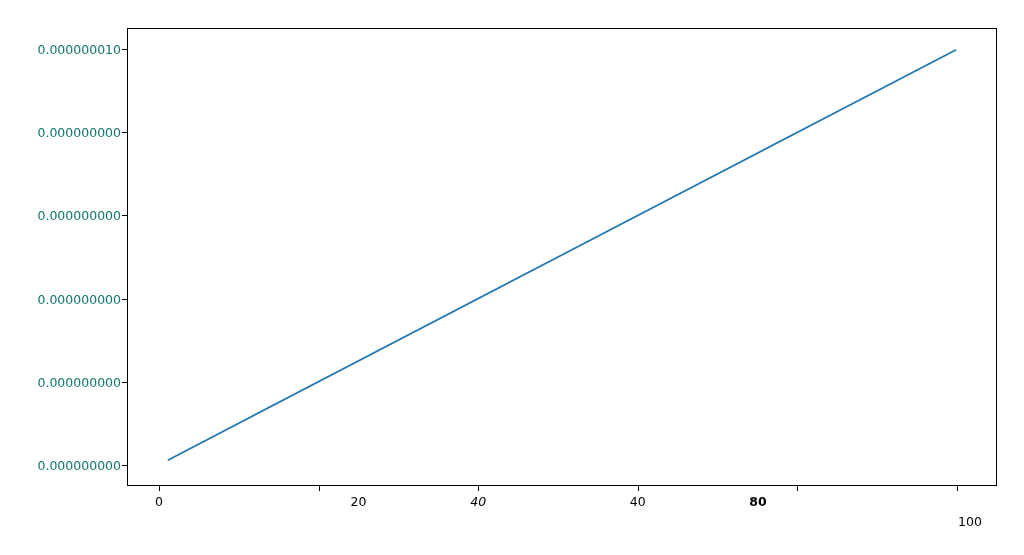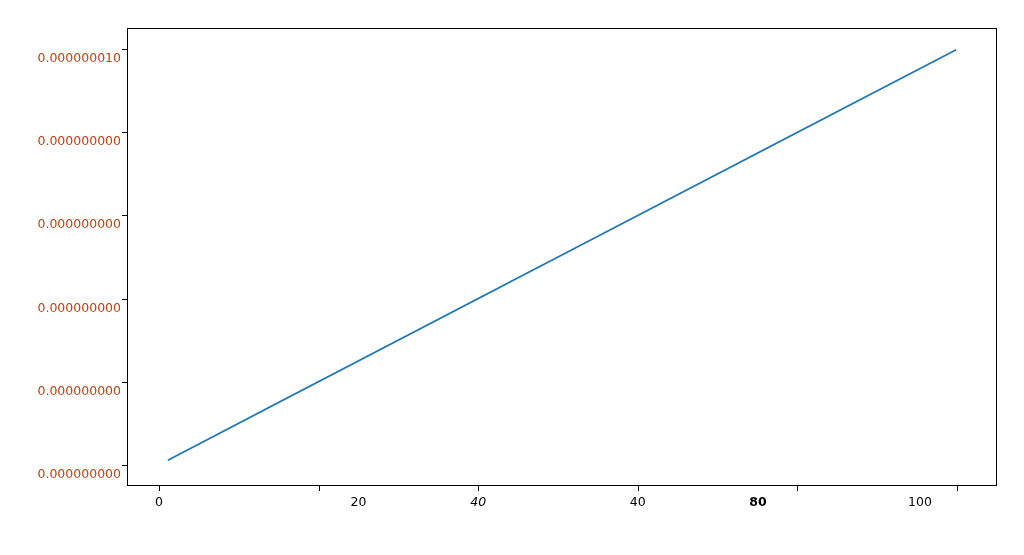--- a/index.html
+++ b/index.html
@@ -32,25 +32,24 @@
       left: 0;
       top: 0;
       width: 100%;
       height: 100%;
       pointer-events: none;
     }
     .y-tick-label {
       position: absolute;
       right: 903px;
       font-size: 12.5px;
-      color: #c2410c;
+      color: #0f766e;
       text-align: center;
       transform: translateY(-50%);
       white-space: nowrap;
-      margin-top: 8px;
     }
     .x-tick-label {
       position: absolute;
       top: 494px;
       font-size: 12.5px;
       color: #000000;
       text-align: center;
       transform: translateX(-50%);
     }
     .y-tick-mark {
@@ -98,15 +97,15 @@
       <div class="x-tick-label" style="left: 158.927px;">0</div>
       <div class="x-tick-mark" style="left: 318.56px;"></div>
       <div class="x-tick-label" style="left: 318.56px; margin-left: 40px;">20</div>
       <div class="x-tick-mark" style="left: 478.193px;"></div>
       <div class="x-tick-label" style="left: 478.193px; font-style: italic;">40</div>
       <div class="x-tick-mark" style="left: 637.826px;"></div>
       <div class="x-tick-label" style="left: 637.826px;">40</div>
       <div class="x-tick-mark" style="left: 797.459px;"></div>
       <div class="x-tick-label" style="left: 758px; font-weight: bold;">80</div>
       <div class="x-tick-mark" style="left: 957.092px;"></div>
-      <div class="x-tick-label" style="left: 920px;">100</div>
+      <div class="x-tick-label" style="left: 970px; margin-top: 20px;">100</div>
     </div>
 </div>
 
 </body></html>

